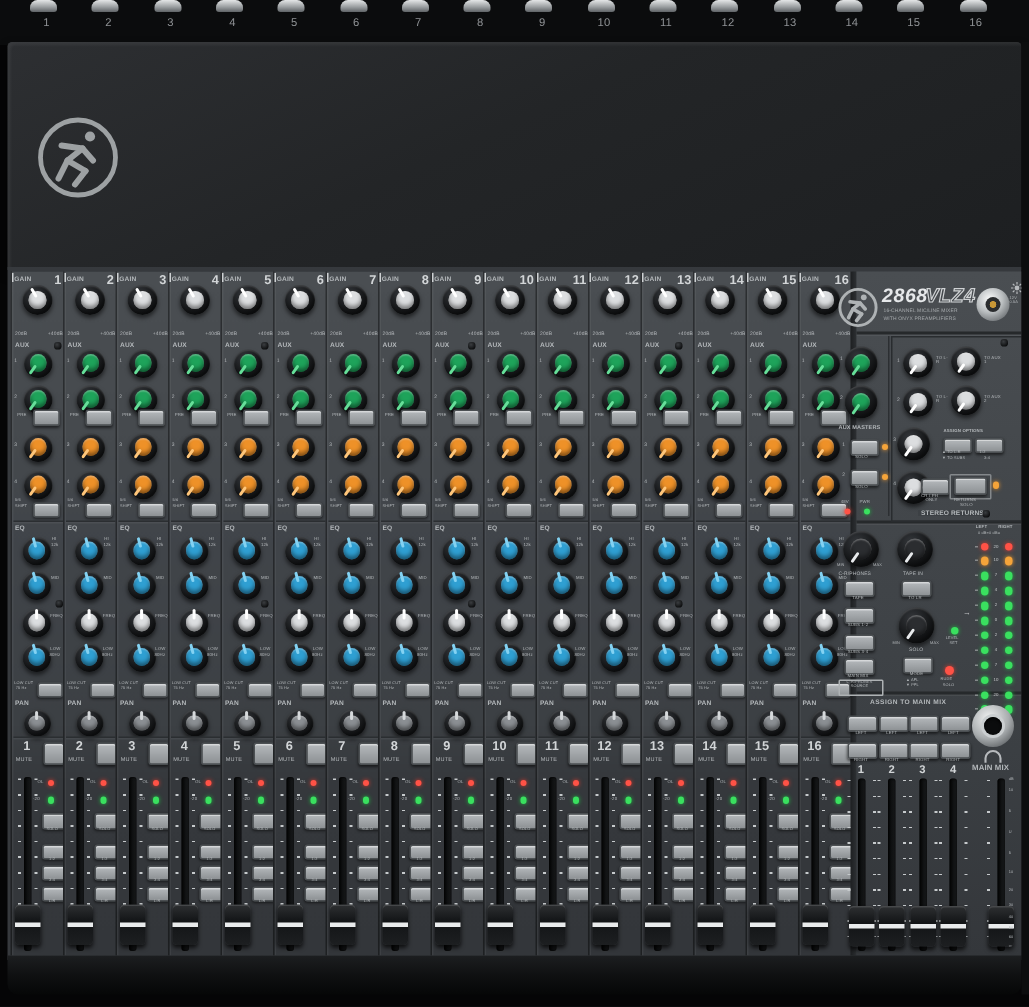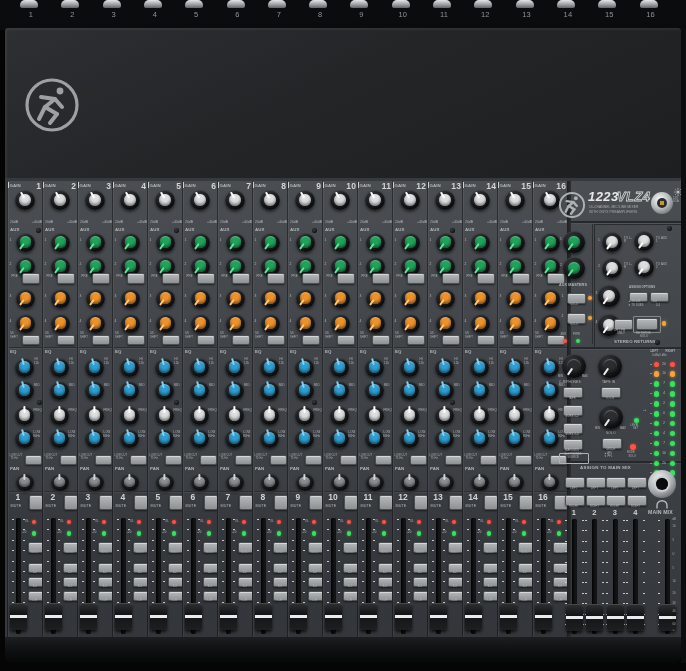--- a/index.html
+++ b/index.html
@@ -1539,21 +1539,21 @@
   <svg width="28" height="28" style="position:absolute;left:558px;top:191px" viewBox="0 0 58 58">
     <circle cx="29" cy="29" r="25" fill="none" stroke="#aeb2b4" stroke-width="4"></circle>
     <circle cx="37" cy="15" r="4" fill="#aeb2b4"></circle>
     <g fill="none" stroke="#aeb2b4" stroke-width="5" stroke-linecap="round" stroke-linejoin="round">
       <path d="M18 21 L32 23 L22 31 L34 38"></path>
       <path d="M22 31 L16 43"></path>
       <path d="M34 38 L27 47"></path>
       <path d="M32 23 L39 31"></path>
     </g>
   </svg>
-  <span class="lbl mname" style="left:588px;top:190px">1223</span>
+  <span class="lbl mname" style="left:588px;top:190px">2868</span>
   <span class="lbl mname msuffix" style="left:617px;top:190px">VLZ4</span>
   <span class="lbl f3" style="left:589px;top:206px;color:#a8acaf">16-CHANNEL MIC/LINE MIXER</span>
   <span class="lbl f3" style="left:589px;top:210.5px;color:#a8acaf">WITH ONYX PREAMPLIFIERS</span>
   <div id="bnc"></div>
   <svg width="8" height="8" style="position:absolute;left:674px;top:188px" viewBox="0 0 10 10">
     <circle cx="5" cy="5" r="2" fill="#b7babd"></circle>
     <g stroke="#b7babd" stroke-width="1">
         <path d="M5 0v2M5 8v2M0 5h2M8 5h2M1.5 1.5l1.4 1.4M7.1 7.1l1.4 1.4M8.5 1.5L7.1 2.9M2.9 7.1L1.5 8.5"></path>
       </g>
   </svg>

